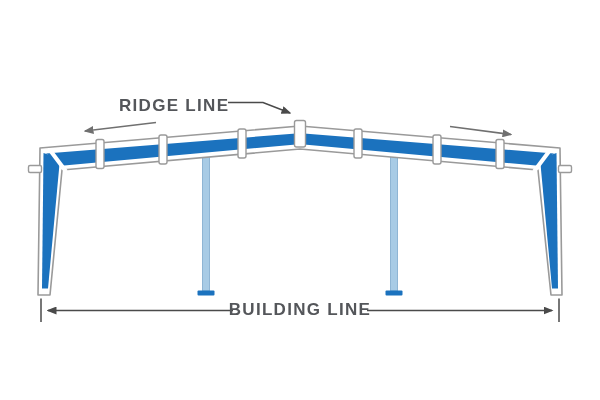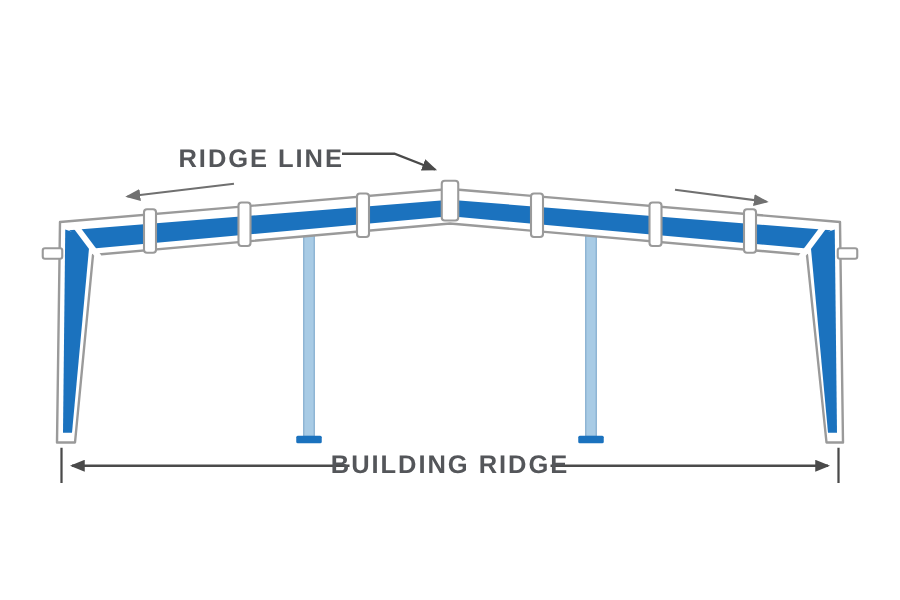--- a/index.html
+++ b/index.html
@@ -87,14 +87,14 @@
 
     <g>
       <line class="tick" x1="41" y1="298.5" x2="41" y2="322"></line>
       <line class="tick" x1="559" y1="298.5" x2="559" y2="322"></line>
       <path class="dim" d="M 233,310.5 L 48,310.5" marker-end="url(#ahDark)"></path>
       <path class="dim" d="M 367,310.5 L 552,310.5" marker-end="url(#ahDark)"></path>
     </g>
   </svg>
 
   <div class="label ridge-label">RIDGE LINE</div>
-  <div class="label width-label">BUILDING RIDGE</div>
+  <div class="label width-label">BUILDING LINE</div>
 </div>
 
 </body></html>

